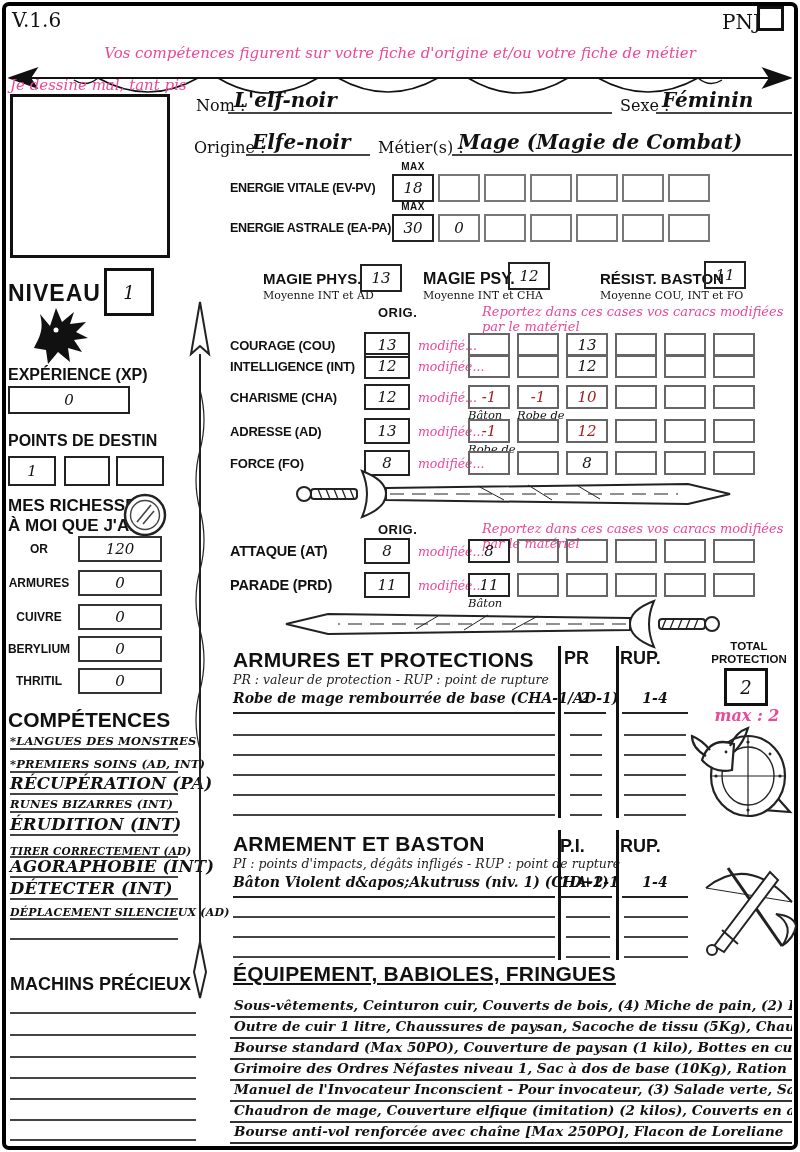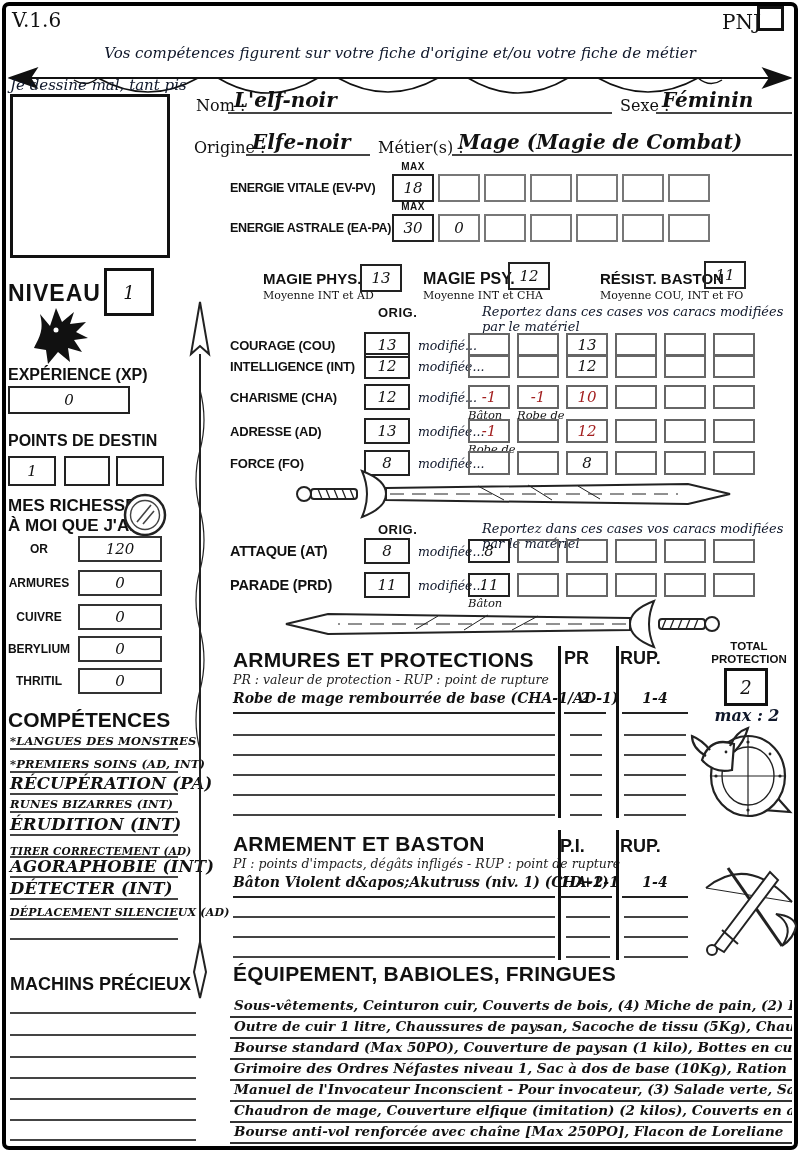--- a/index.html
+++ b/index.html
@@ -3,21 +3,21 @@
 <meta charset="utf-8">
 <style>
   *{box-sizing:border-box;margin:0;padding:0;}
   html,body{background:#fff;}
   #page{position:relative;width:800px;height:1152px;background:#fff;color:#111;
         font-family:"Liberation Sans",sans-serif;overflow:hidden;}
   .frame{position:absolute;inset:2px;border:4px solid #000;border-radius:7px;pointer-events:none;}
   .abs{position:absolute;}
   .b{font-family:"Liberation Sans",sans-serif;font-weight:bold;}
   .serif{font-family:"DejaVu Serif",serif;}
-  .script{font-family:"DejaVu Serif",serif;font-style:italic;color:#0f172a;}
+  .script{font-family:"DejaVu Serif",serif;font-style:italic;color:#ec4899;}
   .hv{font-family:"DejaVu Serif",serif;font-style:italic;font-size:15px;color:#111;}
   .red{color:#a32020;}
   .vline{position:absolute;width:3px;background:#111;}
   .uline{position:absolute;height:0;border-bottom:2px solid #444;}
   
   .field{position:absolute;border-bottom:2px solid #444;height:26px;padding-left:6px;
          font-family:"DejaVu Serif",serif;font-style:italic;font-size:20px;font-weight:bold;}
   
   .erow{position:absolute;left:230px;display:flex;align-items:center;height:28px;}
   .enl{width:162px;font-weight:bold;font-size:12.5px;letter-spacing:-.3px;white-space:nowrap;}
@@ -560,21 +560,21 @@
         <line x1="8" y1="34" x2="94" y2="48" stroke-width="1"></line>
         <line x1="30" y1="14" x2="84" y2="92" stroke-width="3"></line>
         <path d="M78,60 Q98,72 84,92 Q96,84 98,72 Q96,62 78,60 Z" fill="#fff"></path>
         <polygon points="16,92 72,18 80,26 26,98" fill="#fff"></polygon>
         <circle cx="14" cy="96" r="5" fill="#fff"></circle>
         <line x1="24" y1="76" x2="40" y2="90"></line>
       </g>
     </svg>
   </div>
 
-  <div class="secthead" style="left:233px;top:962px;">ÉQUIPEMENT, BABIOLES, FRINGUES</div>
+  <div class="secthead" style="left:233px;top:962px;text-decoration:underline;">ÉQUIPEMENT, BABIOLES, FRINGUES</div>
   <div class="eqline" style="top:997px;">Sous-vêtements, Ceinturon cuir, Couverts de bois, (4) Miche de pain, (2) Écuelle</div>
   <div class="eqline" style="top:1018px;">Outre de cuir 1 litre, Chaussures de paysan, Sacoche de tissu (5Kg), Chaussette chaude</div>
   <div class="eqline" style="top:1039px;">Bourse standard (Max 50PO), Couverture de paysan (1 kilo), Bottes en cuir, Belle Pomme</div>
   <div class="eqline" style="top:1060px;">Grimoire des Ordres Néfastes niveau 1, Sac à dos de base (10Kg), Ration complète de voyage</div>
   <div class="eqline" style="top:1081px;">Manuel de l'Invocateur Inconscient - Pour invocateur, (3) Salade verte, Salade composée</div>
   <div class="eqline" style="top:1102px;">Chaudron de mage, Couverture elfique (imitation) (2 kilos), Couverts en argent (1D-1)</div>
   <div class="eqline" style="top:1123px;">Bourse anti-vol renforcée avec chaîne [Max 250PO], Flacon de Loreliane</div>
 </div>
 
 </body></html>

